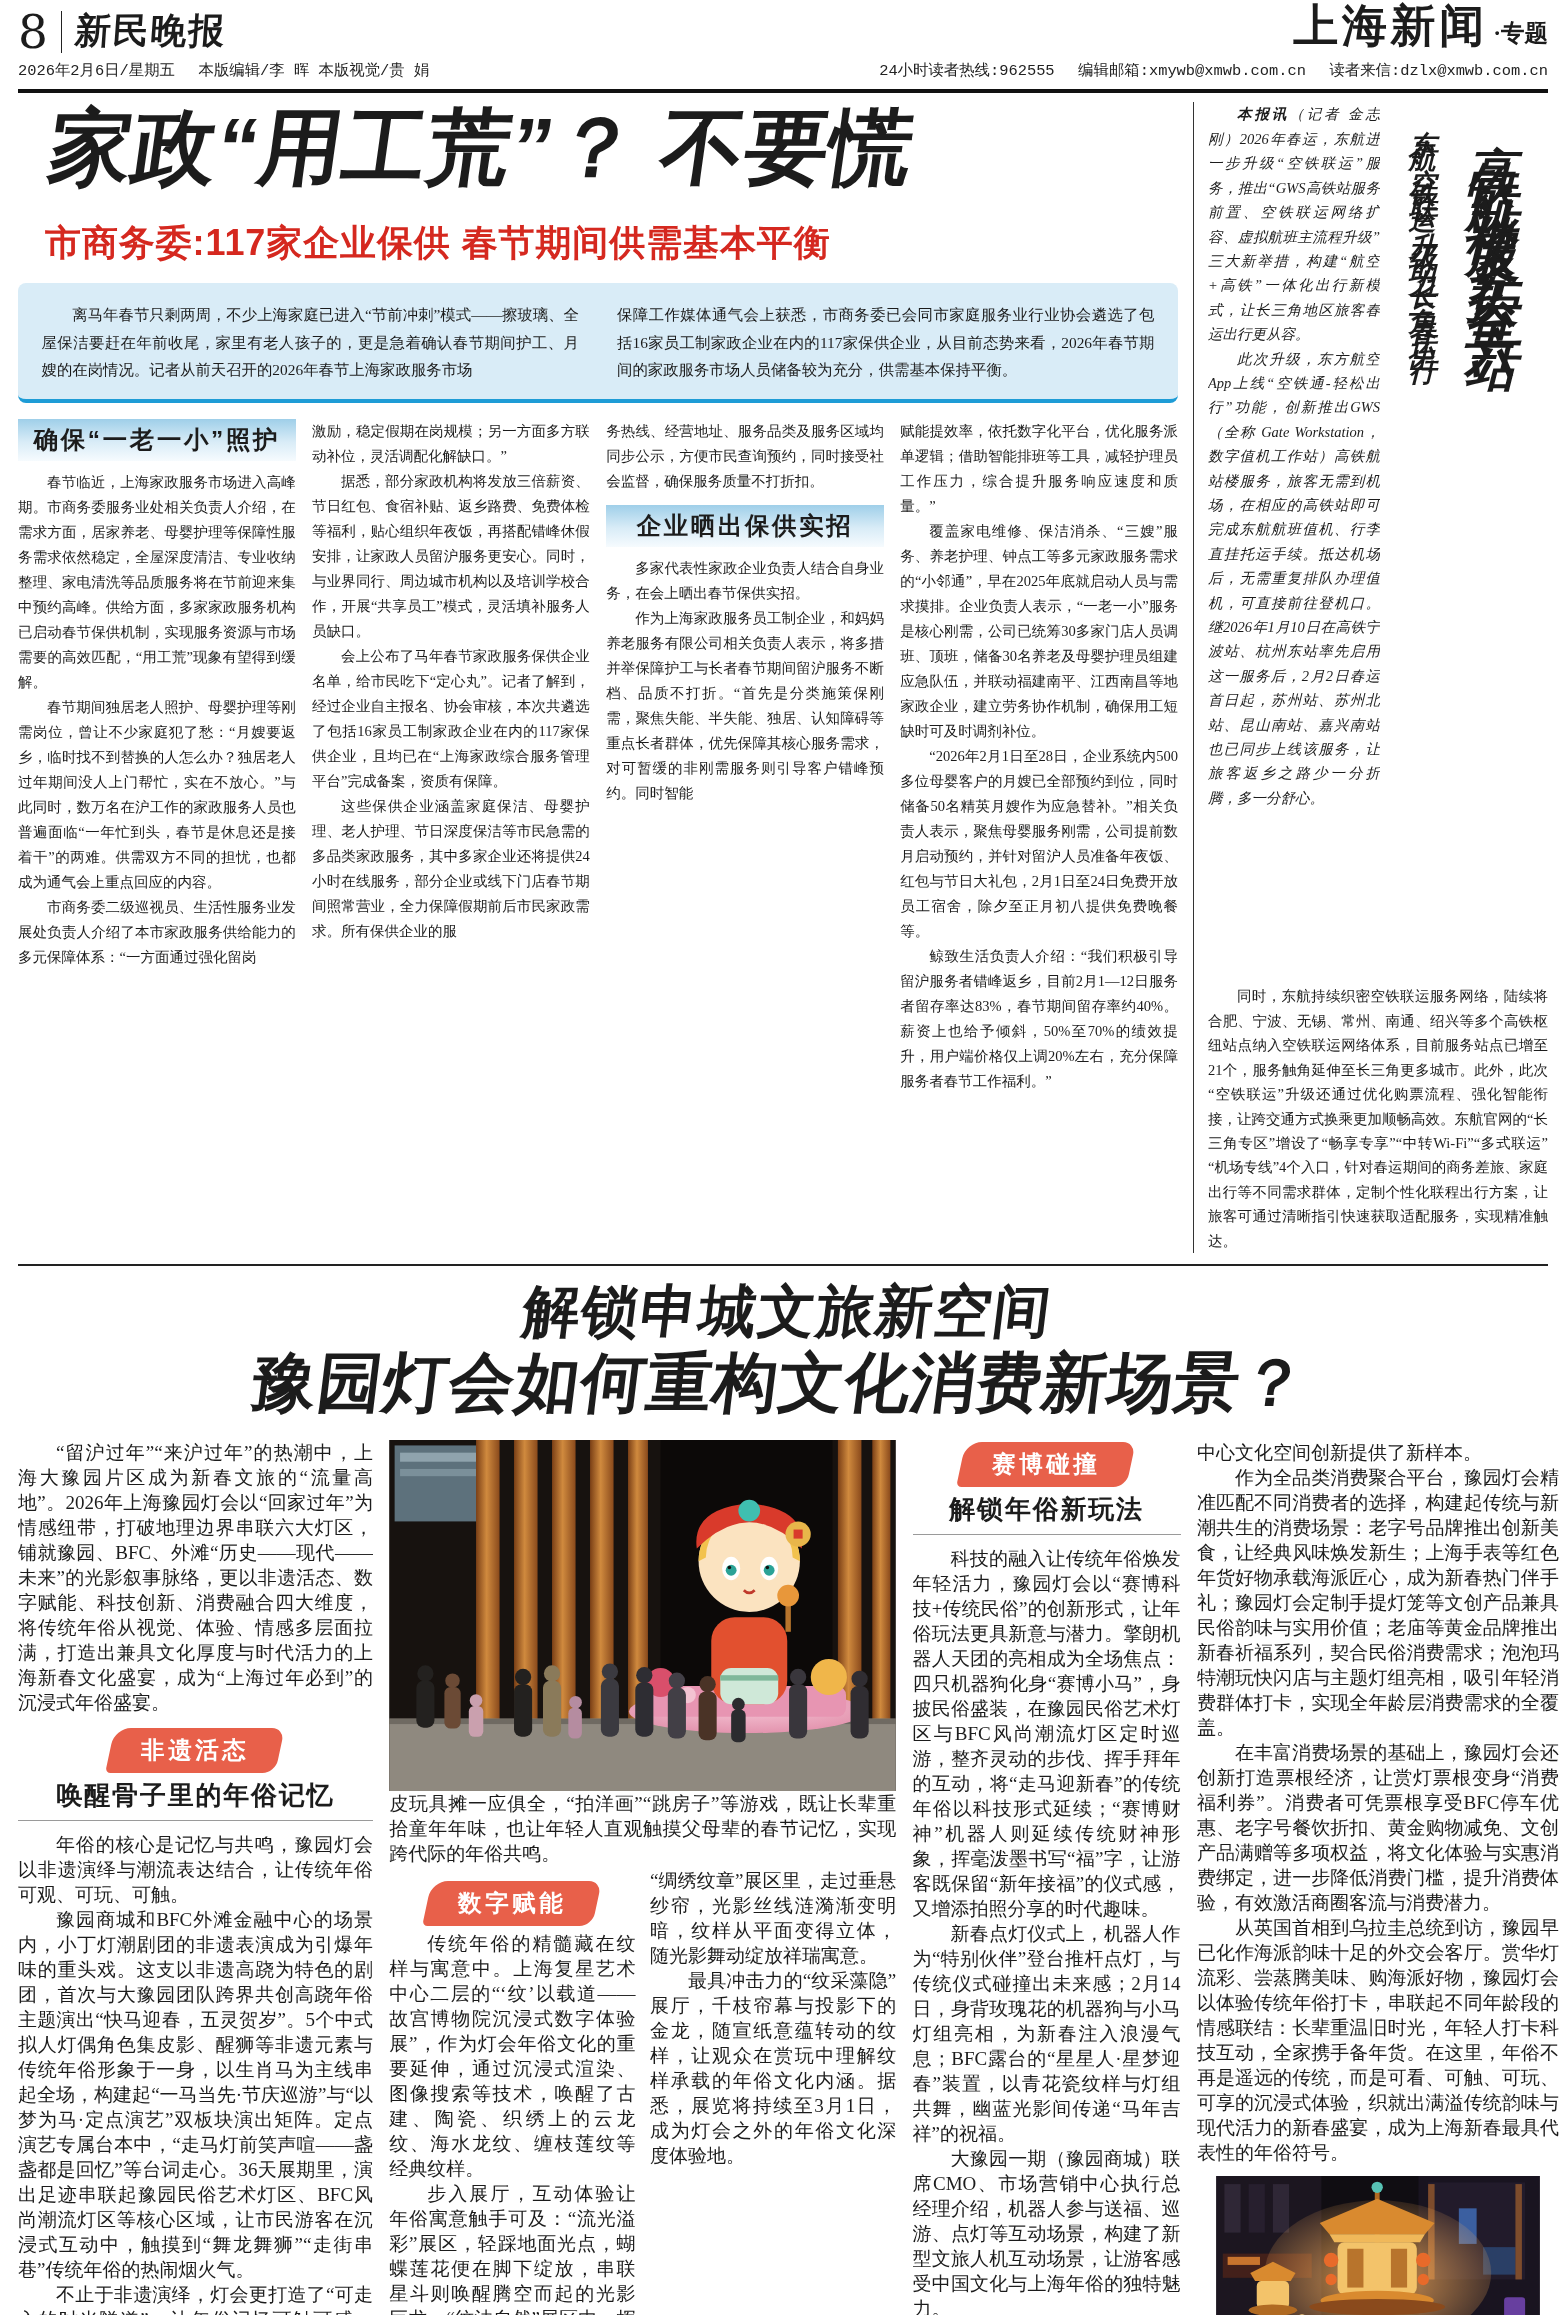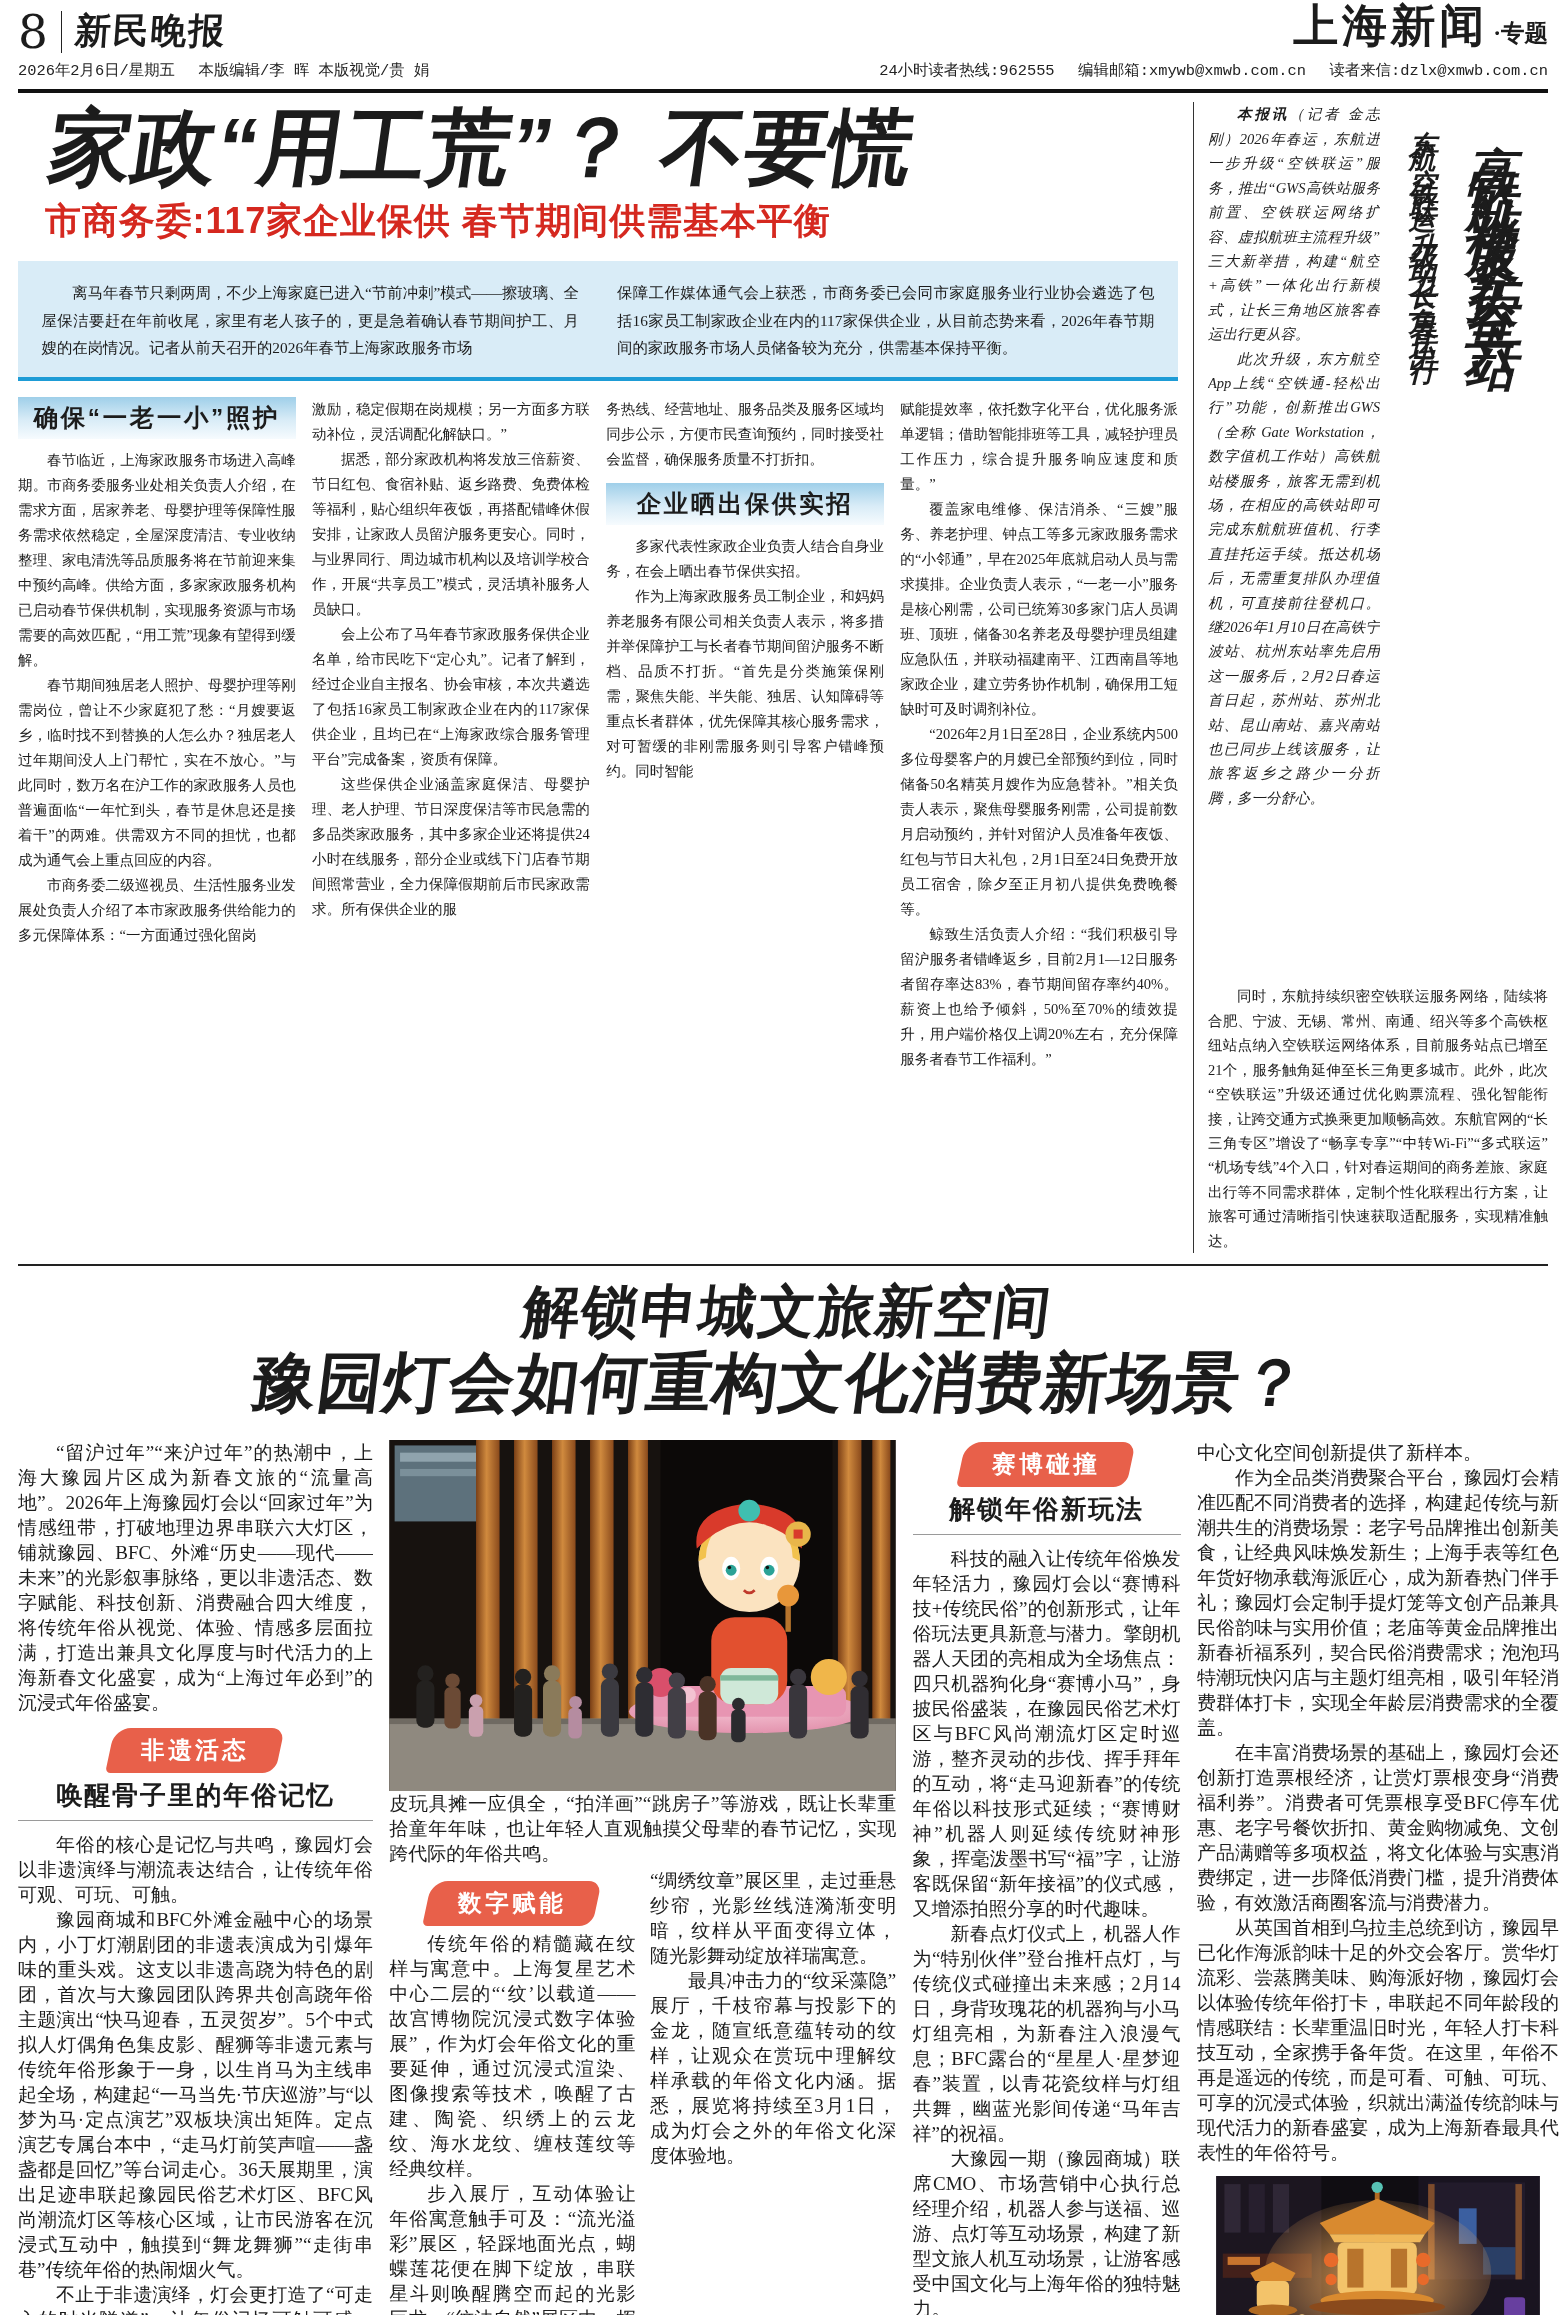--- a/index.html
+++ b/index.html
@@ -19,23 +19,23 @@
         font-size:15.4px;color:#222;font-family:Liberation Mono, monospace;}
   .hdr2 .grp{display:flex;gap:23.5px;}
   .black-rule{height:4.5px;background:#111;margin-top:3.6px;}
   
   .a1{display:flex;margin-top:9px;}
   .a1-left{width:1160px;flex:none;}
   .a1-head{font-family:"Liberation Sans",sans-serif;font-weight:900;font-size:83px;
            line-height:1.12;transform:skewX(-8deg);transform-origin:left bottom;
            letter-spacing:0.9px;white-space:nowrap;padding-left:25px;}
   .a1-deck{font-family:"Liberation Sans",sans-serif;font-weight:900;font-size:36px;
-           color:#d5281f;margin-top:2px;padding-left:27px;letter-spacing:0.9px;}
+           color:#d5281f;margin-top:24px;padding-left:27px;letter-spacing:0.9px;}
   .introbox{margin-top:14.5px;background:#d9ecf7;border-bottom:4.5px solid #1e9cd6;
-            padding:18px 23.5px 14.5px;display:flex;gap:38px;}
+            padding:18px 23.5px 14.5px;display:flex;gap:38px;border-radius:8px;}
   .introbox p{margin:0;font-size:15.4px;line-height:1.8;text-align:justify;flex:1;}
   .indent{text-indent:2em;}
   .a1-body{display:flex;gap:16.3px;margin-top:16.3px;height:689px;}
   .a1-body .col{flex:1;overflow:hidden;}
   .col p{margin:0 0 0 0;font-size:14.5px;line-height:25px;text-align:justify;}
   .bluebar{height:42px;background:linear-gradient(180deg,#9fcfe9 0%,#d9ecf7 55%,#f6fbfe 100%);
            display:flex;align-items:center;justify-content:center;margin-bottom:9px;
            font-family:"Liberation Sans",sans-serif;font-weight:900;font-size:24.4px;letter-spacing:2.7px;}
   .bluebar.mid{margin-top:11px;}
   .byline{text-align:right;font-weight:700;font-size:14.5px;margin-top:12.7px;padding-right:3.6px;}

